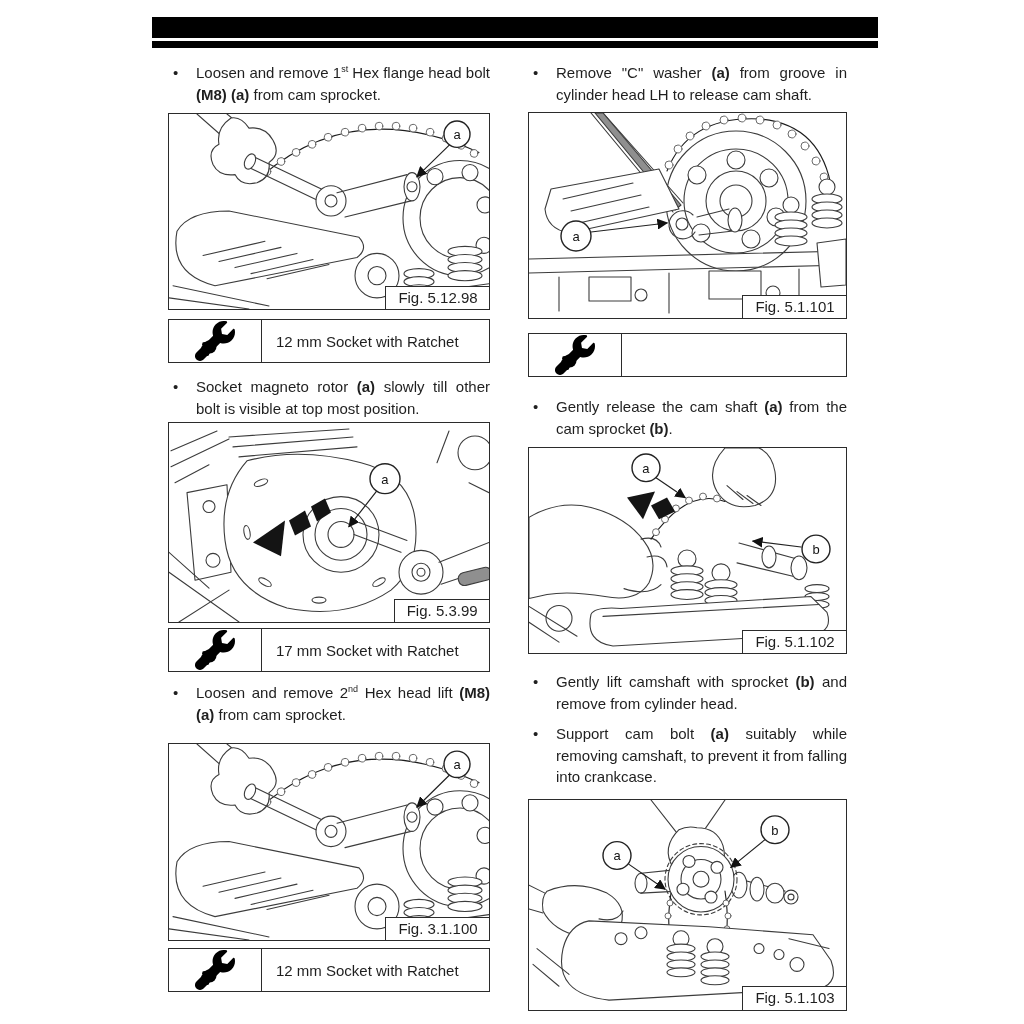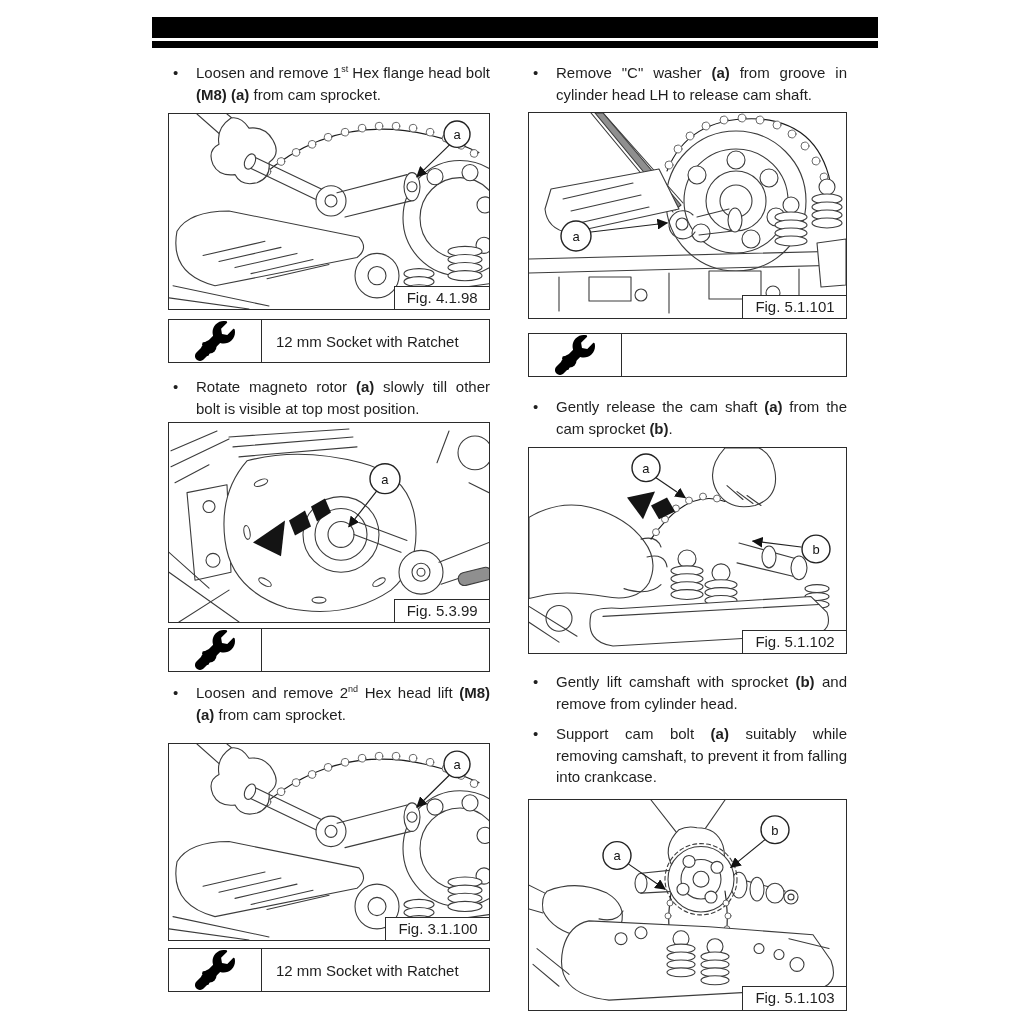--- a/index.html
+++ b/index.html
@@ -123,40 +123,40 @@
           <path d="M168,78 L238,60 M176,102 L242,86"></path>
           <ellipse class="w" cx="243" cy="72" rx="8" ry="14"></ellipse>
             <circle cx="243" cy="72" r="5"></circle>
         </g>
         <g>
           <line class="cl" x1="281" y1="30" x2="248" y2="62" marker-end="url(#ah)"></line>
           <circle class="co" cx="288" cy="20" r="13"></circle>
           <text x="288" y="25">a</text>
         </g>
       </svg>
-      <div class="figlabel">Fig. 4.1.98</div>
+      <div class="figlabel">Fig. 5.12.98</div>
     </div>
 
     <div class="toolbox mt9">
       <div class="icell">
         <svg class="wrenchicon" viewBox="0 0 512 512">
           <path d="M507.7 109.1c-2.2-9-13.5-12.1-20.1-5.5l-74.4 74.4-67.9-11.3-11.3-67.9 74.4-74.4c6.6-6.6 3.4-17.9-5.7-20.2-47.4-11.7-99.6.9-136.6 37.9-39.6 39.6-50.6 97.1-34 147.2L18.7 402.8c-25 25-25 65.5 0 90.5s65.5 25 90.5 0l213.2-213.2c50.1 16.7 107.5 5.7 147.4-34.2 37.1-37.1 49.7-89.3 37.9-136.8z"></path>
           <circle cx="190" cy="330" r="85"></circle>
             <circle cx="120" cy="300" r="30"></circle>
             <circle cx="110" cy="345" r="30"></circle>
           <circle cx="125" cy="388" r="30"></circle>
             <circle cx="155" cy="420" r="28"></circle>
         </svg>
       </div>
       <div class="lcell">12 mm Socket with Ratchet</div>
     </div>
 
     <div class="bullet mt13">
       <span class="marker">•</span>
-      <div class="btext"><span>Rotate magneto rotor </span><strong>(a)</strong><span> slowly till other bolt is visible at top most position.</span></div>
+      <div class="btext"><span>Socket magneto rotor </span><strong>(a)</strong><span> slowly till other bolt is visible at top most position.</span></div>
     </div>
 
     <div class="figbox mt3 h201">
       <svg class="art" viewBox="0 0 320 200" preserveAspectRatio="none">
         <g>
           <path d="M2,28 L48,8 M2,44 L60,16 M6,60 L40,42"></path>
           <path d="M60,14 L180,6 M64,24 L184,14 M70,34 L188,24"></path>
           <path class="w" d="M18,70 L58,62 L62,150 L26,158 Z"></path>
           <circle cx="40" cy="84" r="6"></circle>
             <circle cx="44" cy="138" r="7"></circle>
@@ -201,20 +201,21 @@
       <div class="icell">
         <svg class="wrenchicon" viewBox="0 0 512 512">
           <path d="M507.7 109.1c-2.2-9-13.5-12.1-20.1-5.5l-74.4 74.4-67.9-11.3-11.3-67.9 74.4-74.4c6.6-6.6 3.4-17.9-5.7-20.2-47.4-11.7-99.6.9-136.6 37.9-39.6 39.6-50.6 97.1-34 147.2L18.7 402.8c-25 25-25 65.5 0 90.5s65.5 25 90.5 0l213.2-213.2c50.1 16.7 107.5 5.7 147.4-34.2 37.1-37.1 49.7-89.3 37.9-136.8z"></path>
           <circle cx="190" cy="330" r="85"></circle>
             <circle cx="120" cy="300" r="30"></circle>
             <circle cx="110" cy="345" r="30"></circle>
           <circle cx="125" cy="388" r="30"></circle>
             <circle cx="155" cy="420" r="28"></circle>
         </svg>
       </div>
+      <div class="lcell">17 mm Socket with Ratchet</div>
     </div>
 
     <div class="bullet mt10">
       <span class="marker">•</span>
       <div class="btext"><span>Loosen and remove 2</span><sup>nd</sup><span> Hex head lift </span><strong>(M8) (a)</strong><span> from cam sprocket.</span></div>
     </div>
 
     <div class="figbox mt18 h198">
       <svg class="art" viewBox="0 0 320 193" preserveAspectRatio="none">
         <g>

